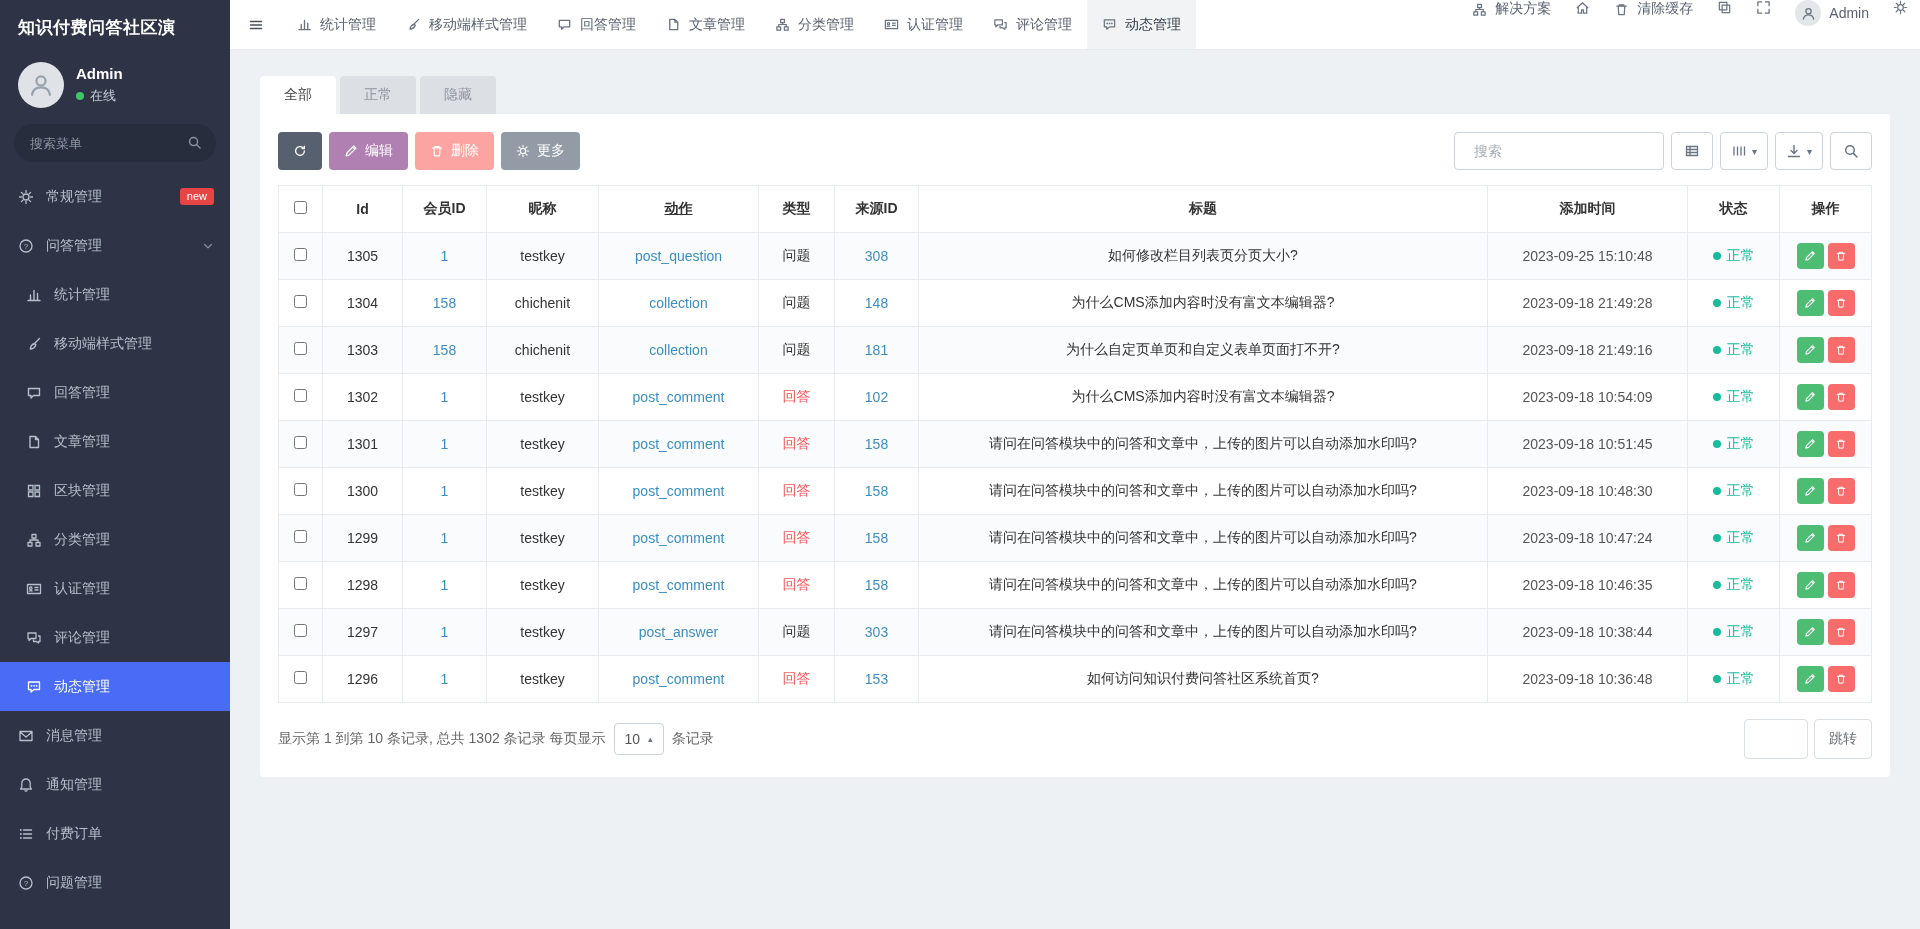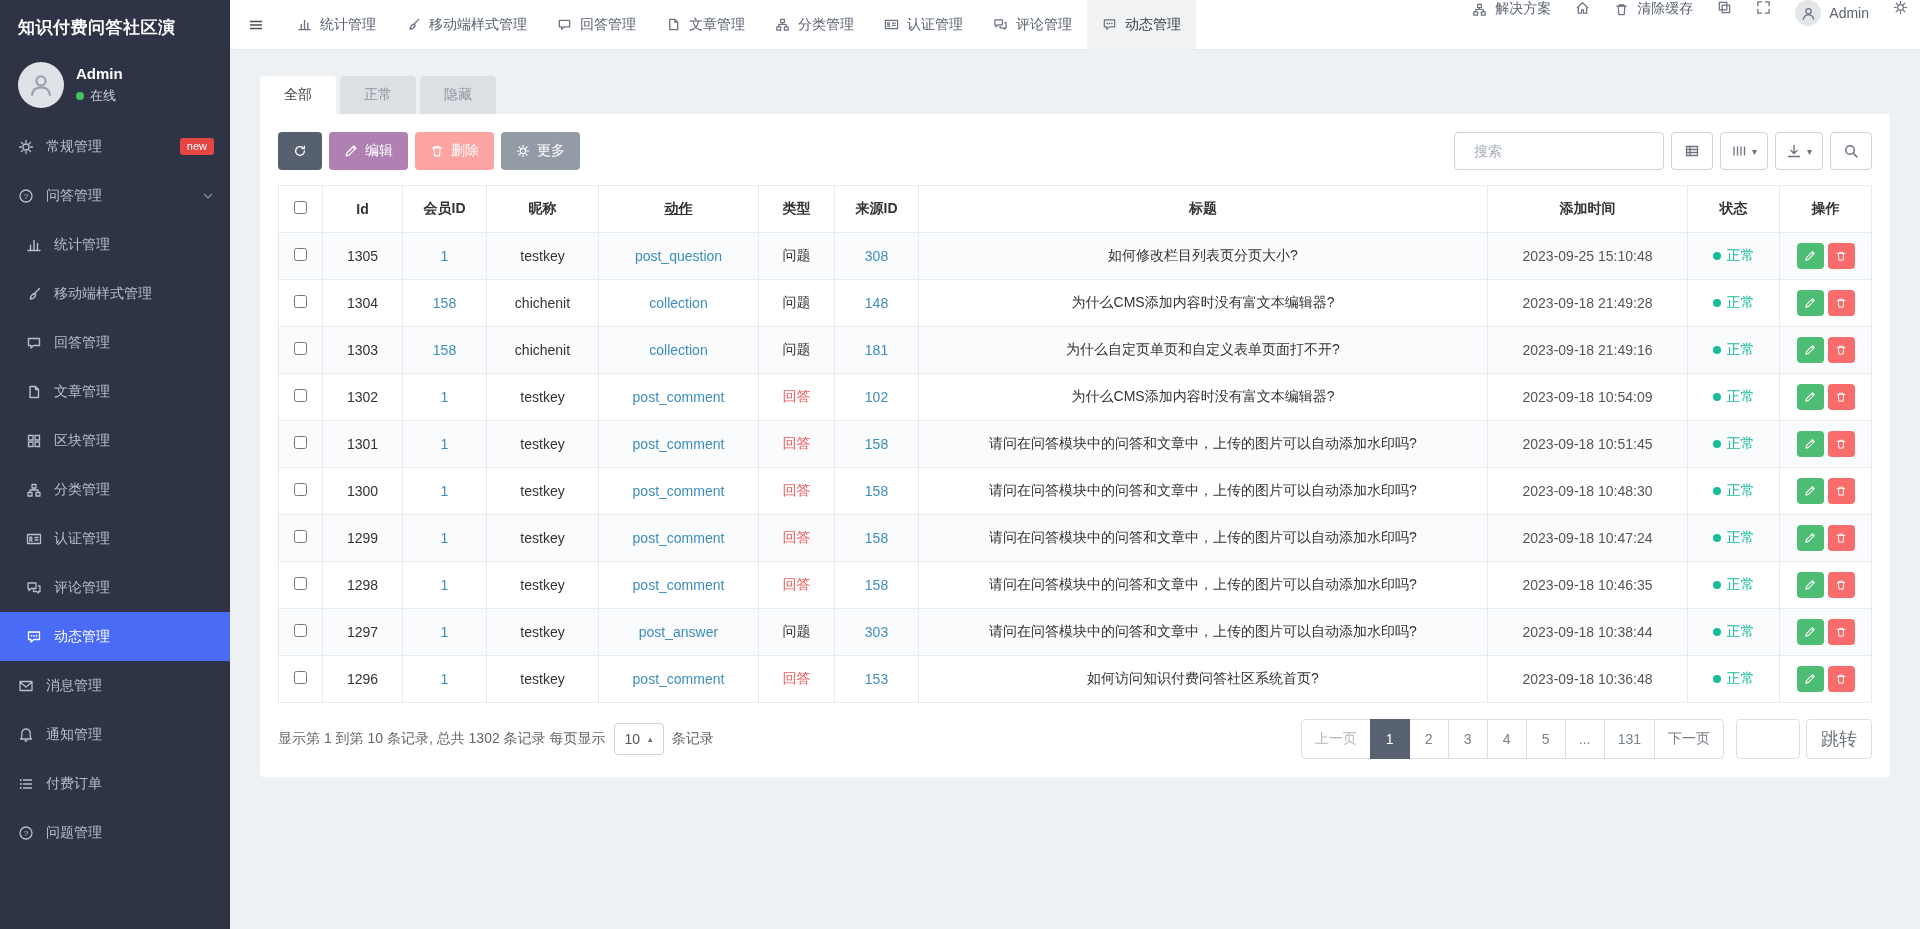--- a/index.html
+++ b/index.html
@@ -88,21 +88,21 @@
   .page-size .caret { font-size:9px; color:#6b7380; }
   .pager-zone { margin-left:auto; display:flex; align-items:center; }
   .pagination { display:flex; }
   .page-btn { min-width:40px; height:40px; padding:0 13px; border:1px solid #dadfe4; background:#fff; color:#7a8289; display:flex; align-items:center; justify-content:center; margin-left:-1px; cursor:pointer; text-decoration:none; }
   .page-btn:first-child { border-radius:4px 0 0 4px; margin-left:0; }
   .page-btn:last-child { border-radius:0 4px 4px 0; }
   .page-btn.active { background:#596270; color:#fff; border-color:#596270; position:relative; z-index:1; }
   .page-btn.disabled { color:#b2b8bf; cursor:default; }
   .page-btn.ellipsis { cursor:default; }
   .jump-input { width:64px; height:40px; border:1px solid #dadfe4; border-radius:4px; margin-left:12px; padding:0 8px; outline:none; }
-  .jump-btn { height:40px; padding:0 14px; margin-left:6px; border:1px solid #dadfe4; border-radius:4px; background:#fff; color:#6a7077; cursor:pointer; font-size:18px; }
+  .jump-btn { height:40px; padding:0 14px; margin-left:6px; border:1px solid #dadfe4; border-radius:4px; background:#fff; color:#6a7077; cursor:pointer; font-size:14px; }
 </style>
 </head>
 <body>
 
 <svg width="0" height="0" style="position:absolute" aria-hidden="true">
   <defs>
     <symbol id="i-bars" viewBox="0 0 16 16">
         <g fill="none" stroke="currentColor" stroke-width="1.5" stroke-linecap="round">
           <path d="M2.5 4.5h11M2.5 8h11M2.5 11.5h11"></path>
         </g>
@@ -259,20 +259,26 @@
             <use href="#i-user"></use>
           </svg>
       </div>
       <div class="user-meta">
         <span class="user-name">Admin</span>
         <span class="user-status">
           <i class="dot"></i>
           <span>在线</span>
         </span>
       </div>
+    </div>
+    <div class="menu-search">
+      <input type="text" placeholder="搜索菜单" style="">
+      <svg class="ic" viewBox="0 0 16 16" style="width:15px;height:15px">
+          <use href="#i-search"></use>
+        </svg>
     </div>
     <nav class="menu" id="sidebar-menu">
         <div class="menu-item">
           <svg class="ic" viewBox="0 0 16 16">
             <use href="#i-gear"></use>
           </svg>
           <span class="mi-label">常规管理</span>
           <span class="badge-new">new</span>
         </div>
         <div class="menu-item">
@@ -789,31 +795,20 @@
         </table>
 
         <div class="table-footer">
           <span>显示第 1 到第 10 条记录, 总共 1302 条记录 每页显示</span>
           <span class="page-size">
             <span>10</span>
             <span class="caret">▴</span>
           </span>
           <span>条记录</span>
           <div class="pager-zone">
-            <div class="pagination" id="pagination">
-                <a class="page-btn disabled">上一页</a>
-                <a class="page-btn active">1</a>
-                <a class="page-btn">2</a>
-                <a class="page-btn">3</a>
-                <a class="page-btn">4</a>
-                <a class="page-btn">5</a>
-                <a class="page-btn ellipsis">...</a>
-                <a class="page-btn">131</a>
-                <a class="page-btn">下一页</a>
-              </div>
             <input type="text" class="jump-input" style="">
             <button class="jump-btn">跳转</button>
           </div>
         </div>
       </div>
     </div>
   </div>
 </div>
 
 </body></html>

